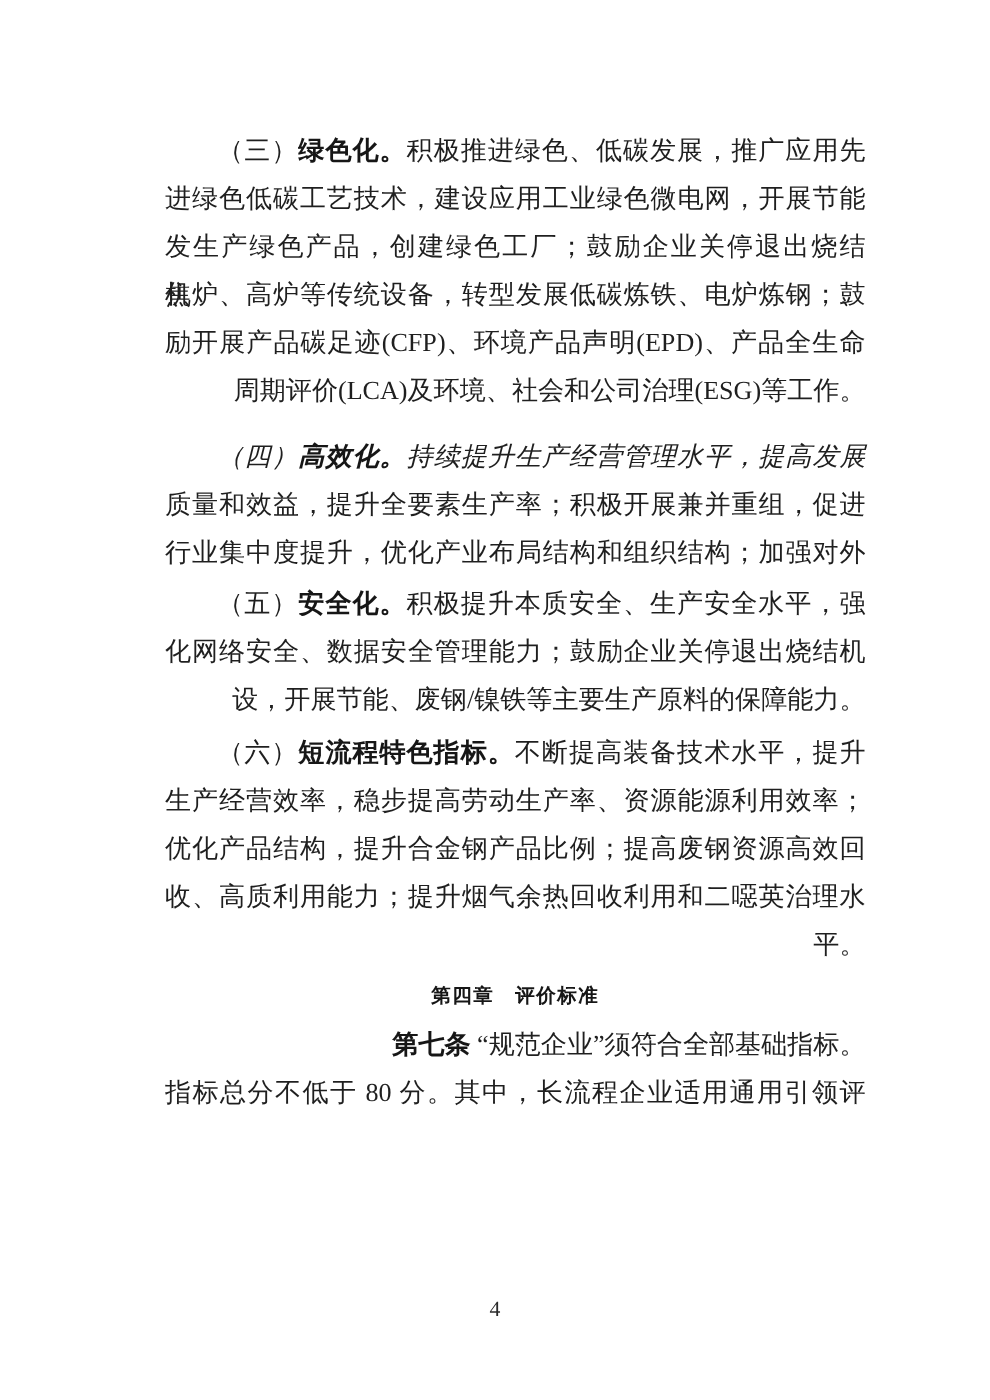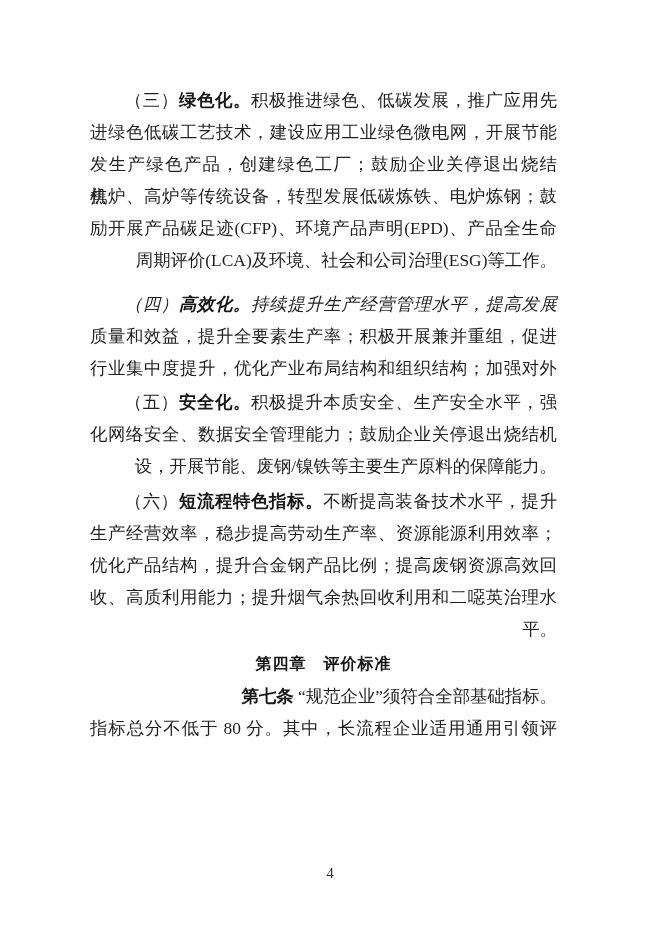--- a/index.html
+++ b/index.html
@@ -11,39 +11,39 @@
     position: relative;
     width: 660px;
     height: 933px;
     background: #ffffff;
     font-family: "Liberation Serif", "DejaVu Serif", serif;
     color: #1f1f1f;
     overflow: hidden;
   }
   .doc-body {
     position: absolute;
-    left: 90px;
+    left: 110px;
     top: 84px;
     width: 467px;
     font-size: 17.4px;
   }
   .line {
     height: 32px;
     line-height: 32px;
   }
   .line.justify {
     text-align: justify;
     text-align-last: justify;
     text-justify: inter-character;
   }
   .line.left   { text-align: right; }
   .line.center { text-align: center; text-align-last: center; }
   .line.indent { text-indent: 2em; }
   .line.heading {
-    font-size: 16px;
+    font-size: 13px;
     font-weight: 700;
     letter-spacing: 1px;
   }
   .seg-bold { font-weight: 700; color: #161616; }
   .page-number {
     position: absolute;
     left: 0;
     top: 863px;
     width: 660px;
     text-align: center;

